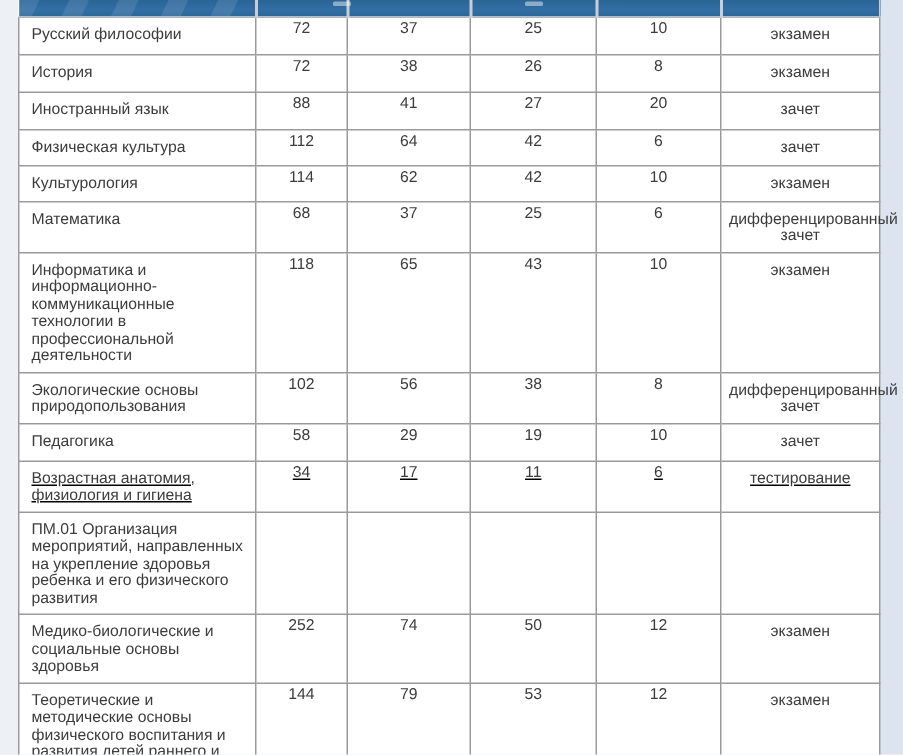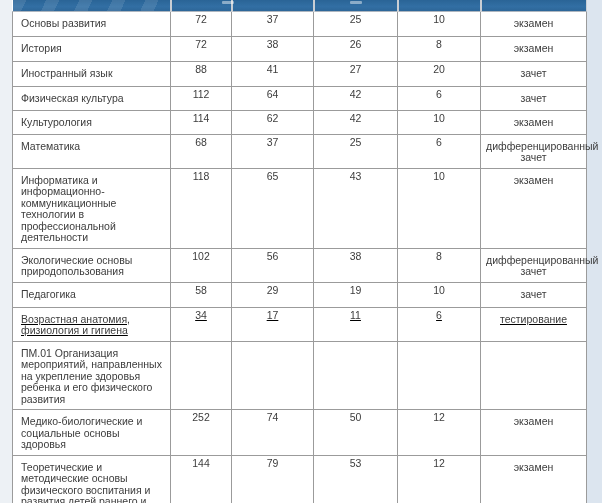--- a/index.html
+++ b/index.html
@@ -112,21 +112,21 @@
           <td></td>
           <td></td>
           <td></td>
           <td></td>
           <td></td>
           <td></td>
         </tr>
       </thead>
       <tbody>
         <tr class="r1">
-          <td class="c-subj">Основы развития</td>
+          <td class="c-subj">Русский философии</td>
           <td class="c-num">72</td>
           <td class="c-num">37</td>
           <td class="c-num">25</td>
           <td class="c-num">10</td>
           <td class="c-exam">экзамен</td>
         </tr>
         <tr class="r2">
           <td class="c-subj">История</td>
           <td class="c-num">72</td>
           <td class="c-num">38</td>

